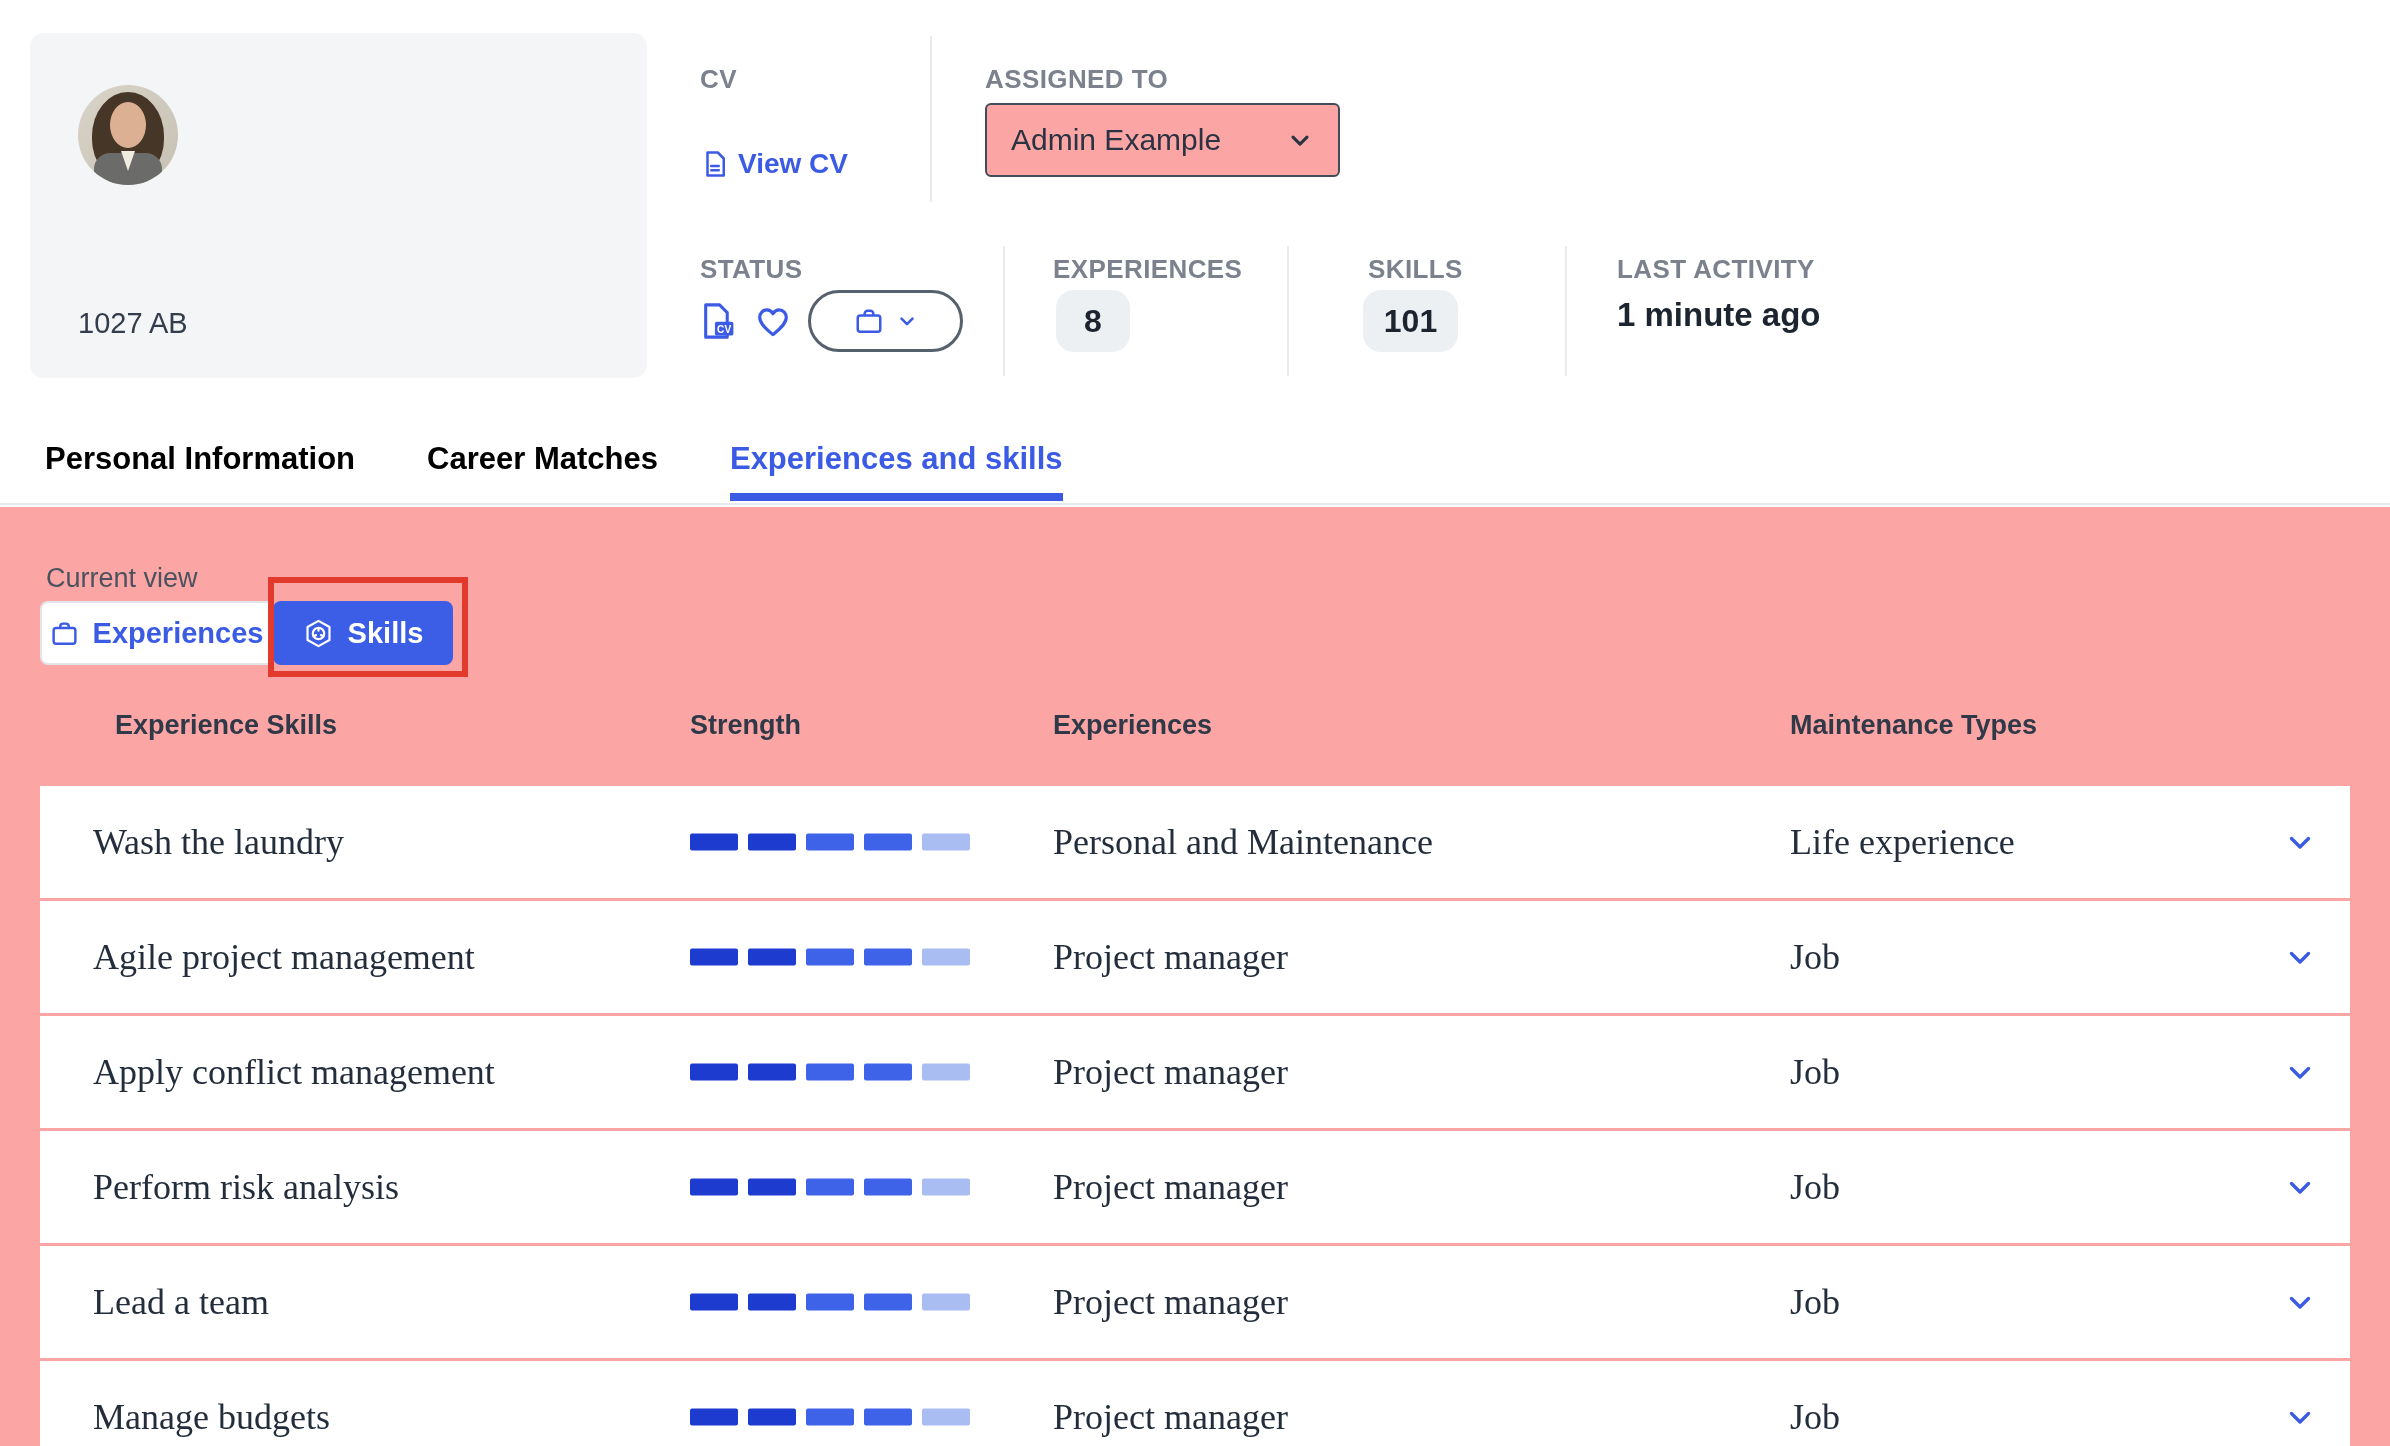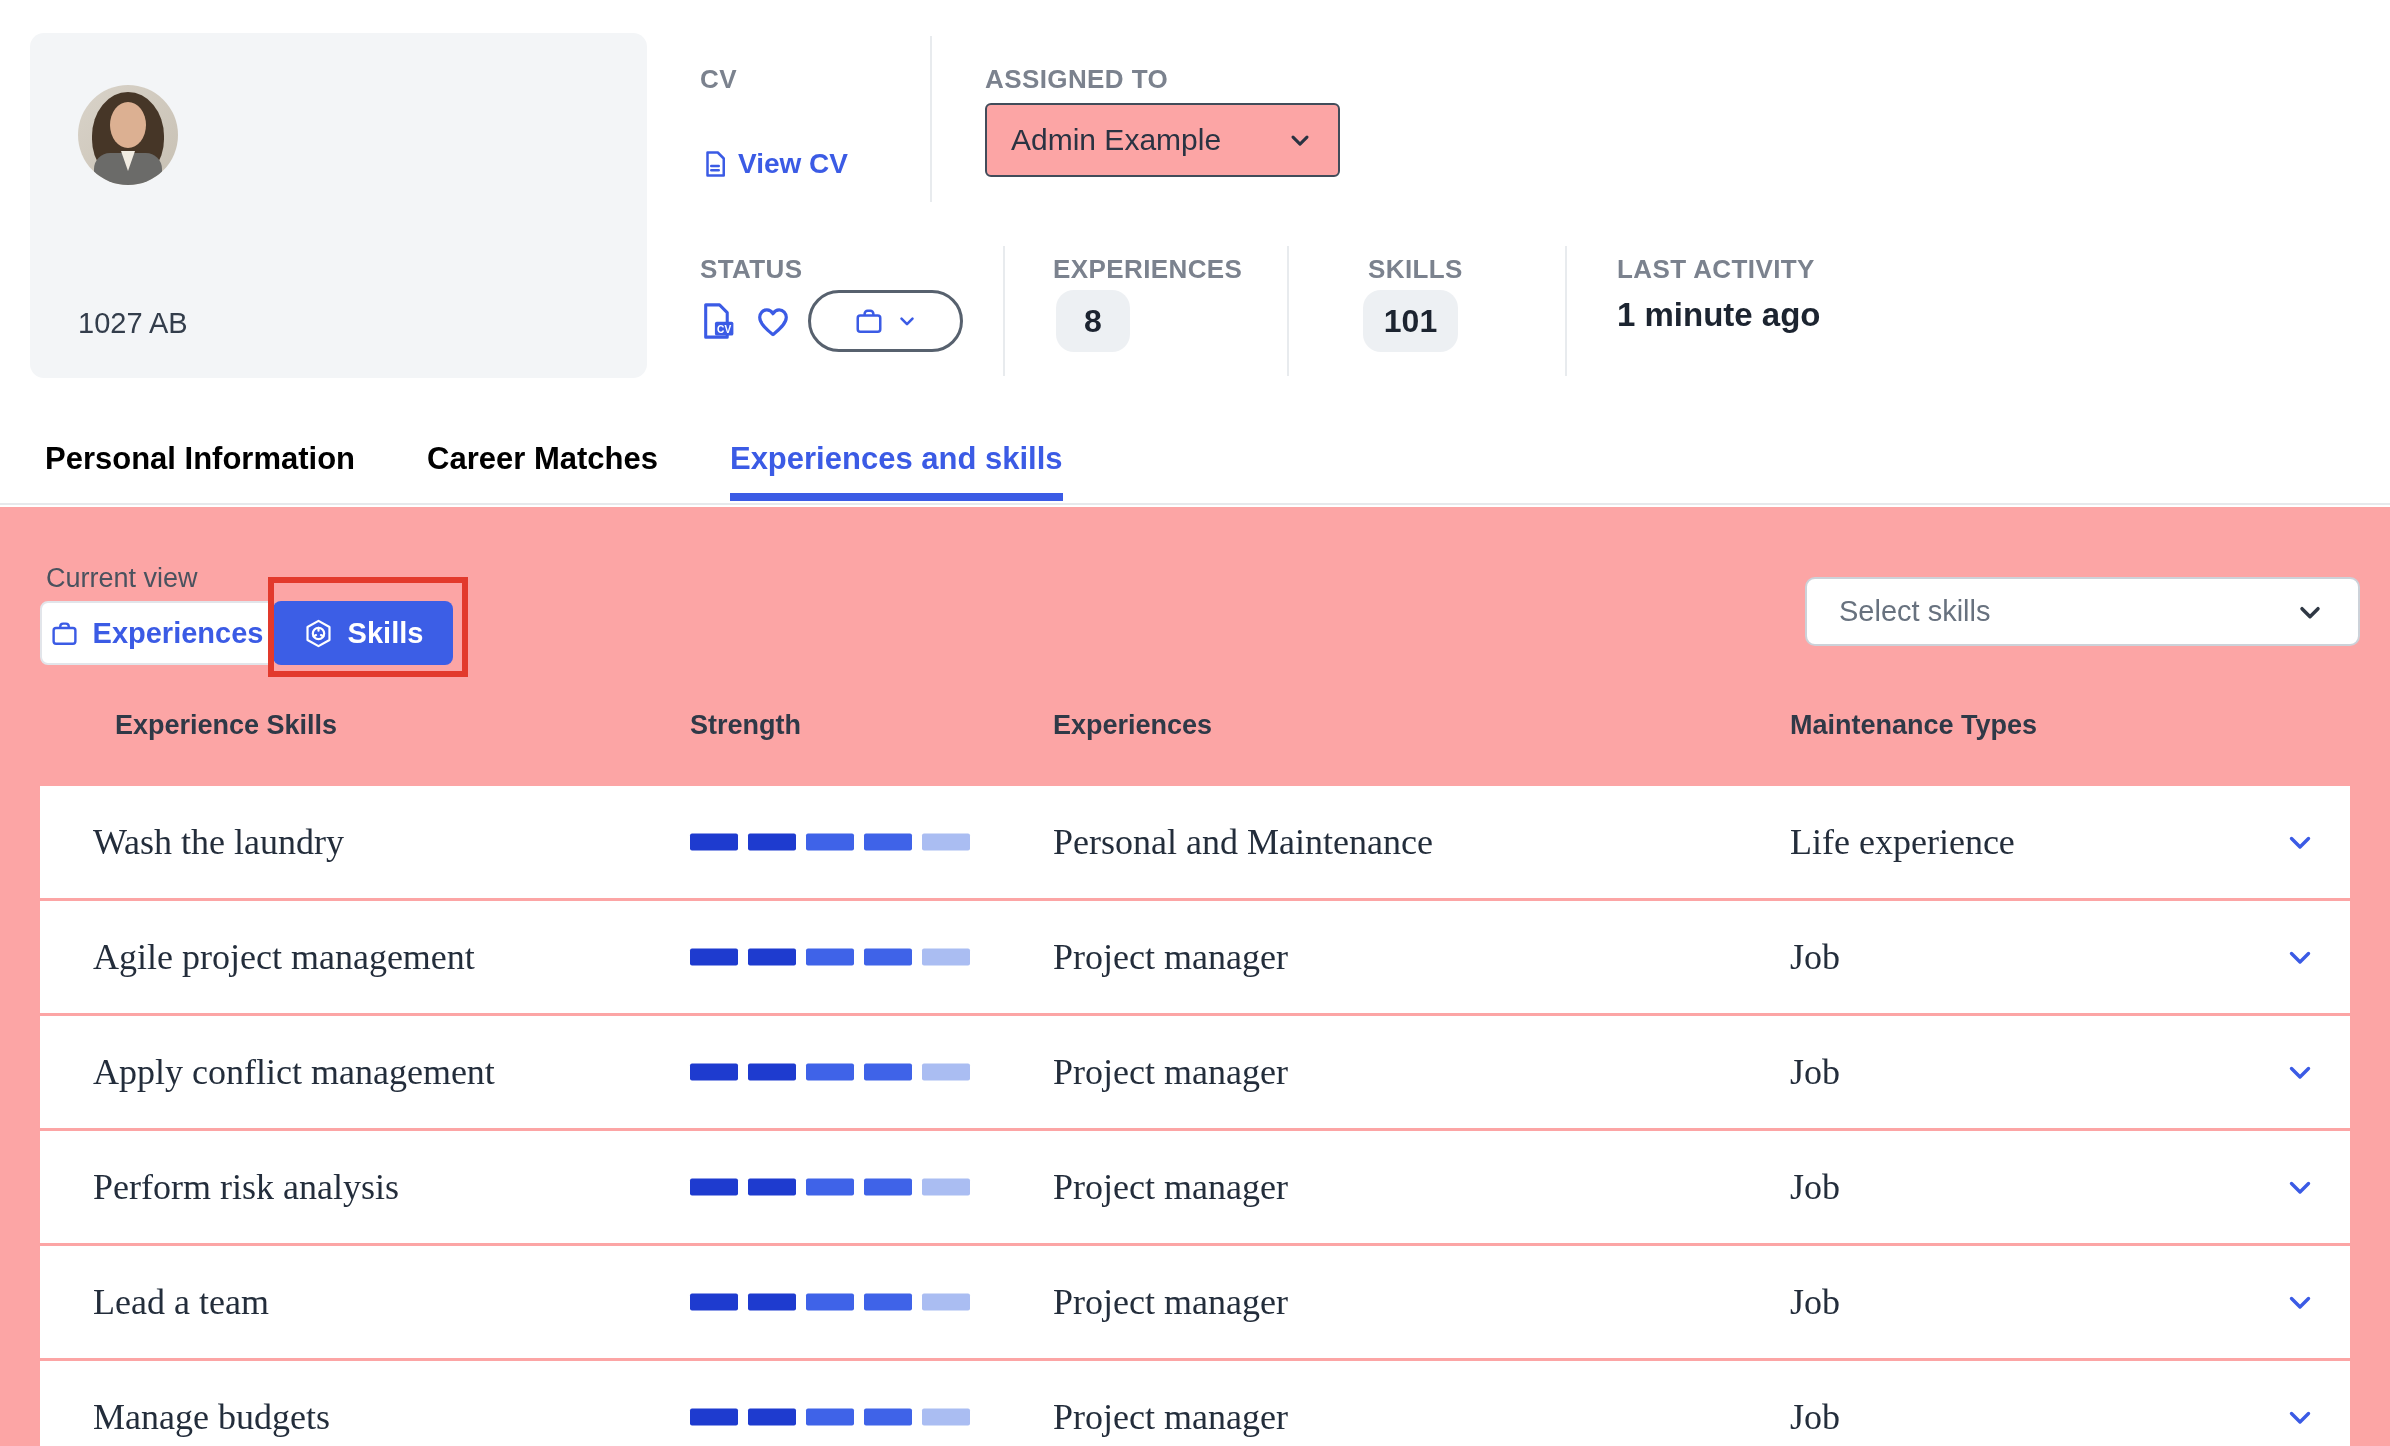--- a/index.html
+++ b/index.html
@@ -225,28 +225,20 @@
           <circle cx="12" cy="12" r="4.4"></circle>
           <path d="M12 7.6v2.2M8.2 14.3l1.9-1.1M15.8 14.3l-1.9-1.1" stroke-linecap="round"></path>
         </svg>
       </span>
       <span>Skills</span>
     </div>
   </div>
 
   <div class="annotation-box"></div>
 
-  <div class="skills-select">
-    <span>Select skills</span>
-    <span class="chev">
-      <svg width="32" height="32" viewBox="0 0 24 24" fill="none" stroke="currentColor" stroke-width="2.6" stroke-linecap="round" stroke-linejoin="round">
-        <polyline points="6,9.5 12,15.5 18,9.5"></polyline>
-      </svg>
-    </span>
-  </div>
 
   <div class="thead-label th-skill">Experience Skills</div>
   <div class="thead-label th-strength">Strength</div>
   <div class="thead-label th-exp">Experiences</div>
   <div class="thead-label th-type">Maintenance Types</div>
 
   <div class="rows" id="rows">
   <div class="row">
     <div class="cell skill">Wash the laundry</div>
     <div class="cell bars">

